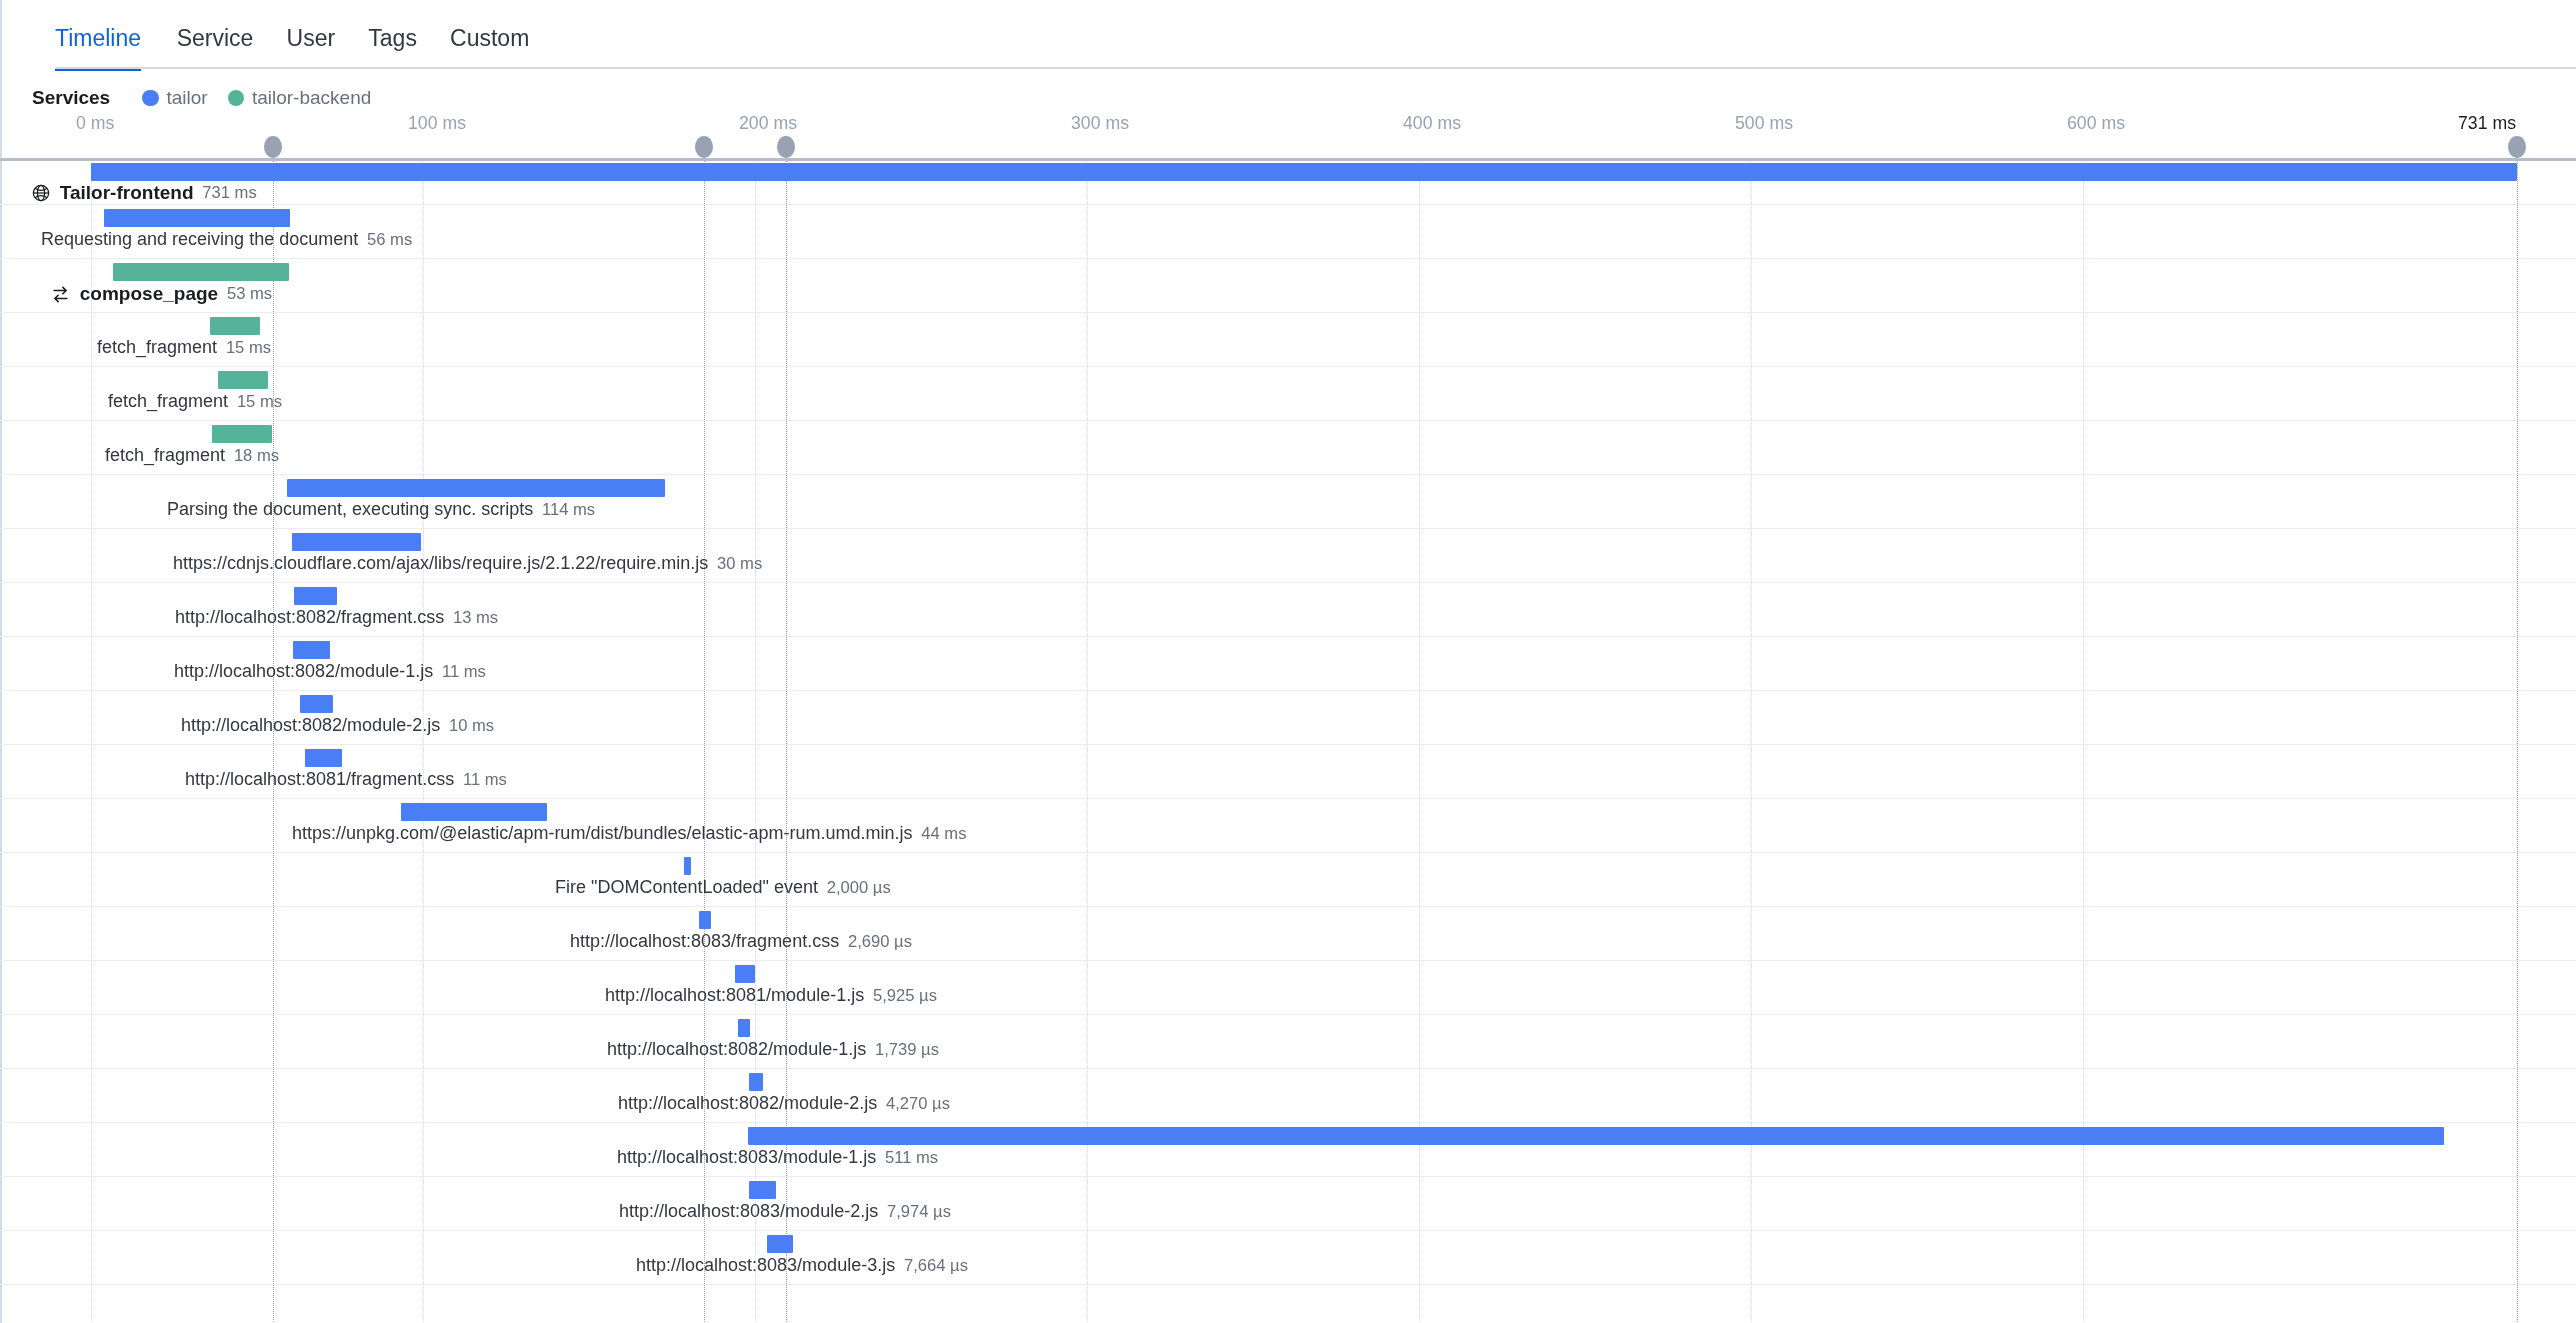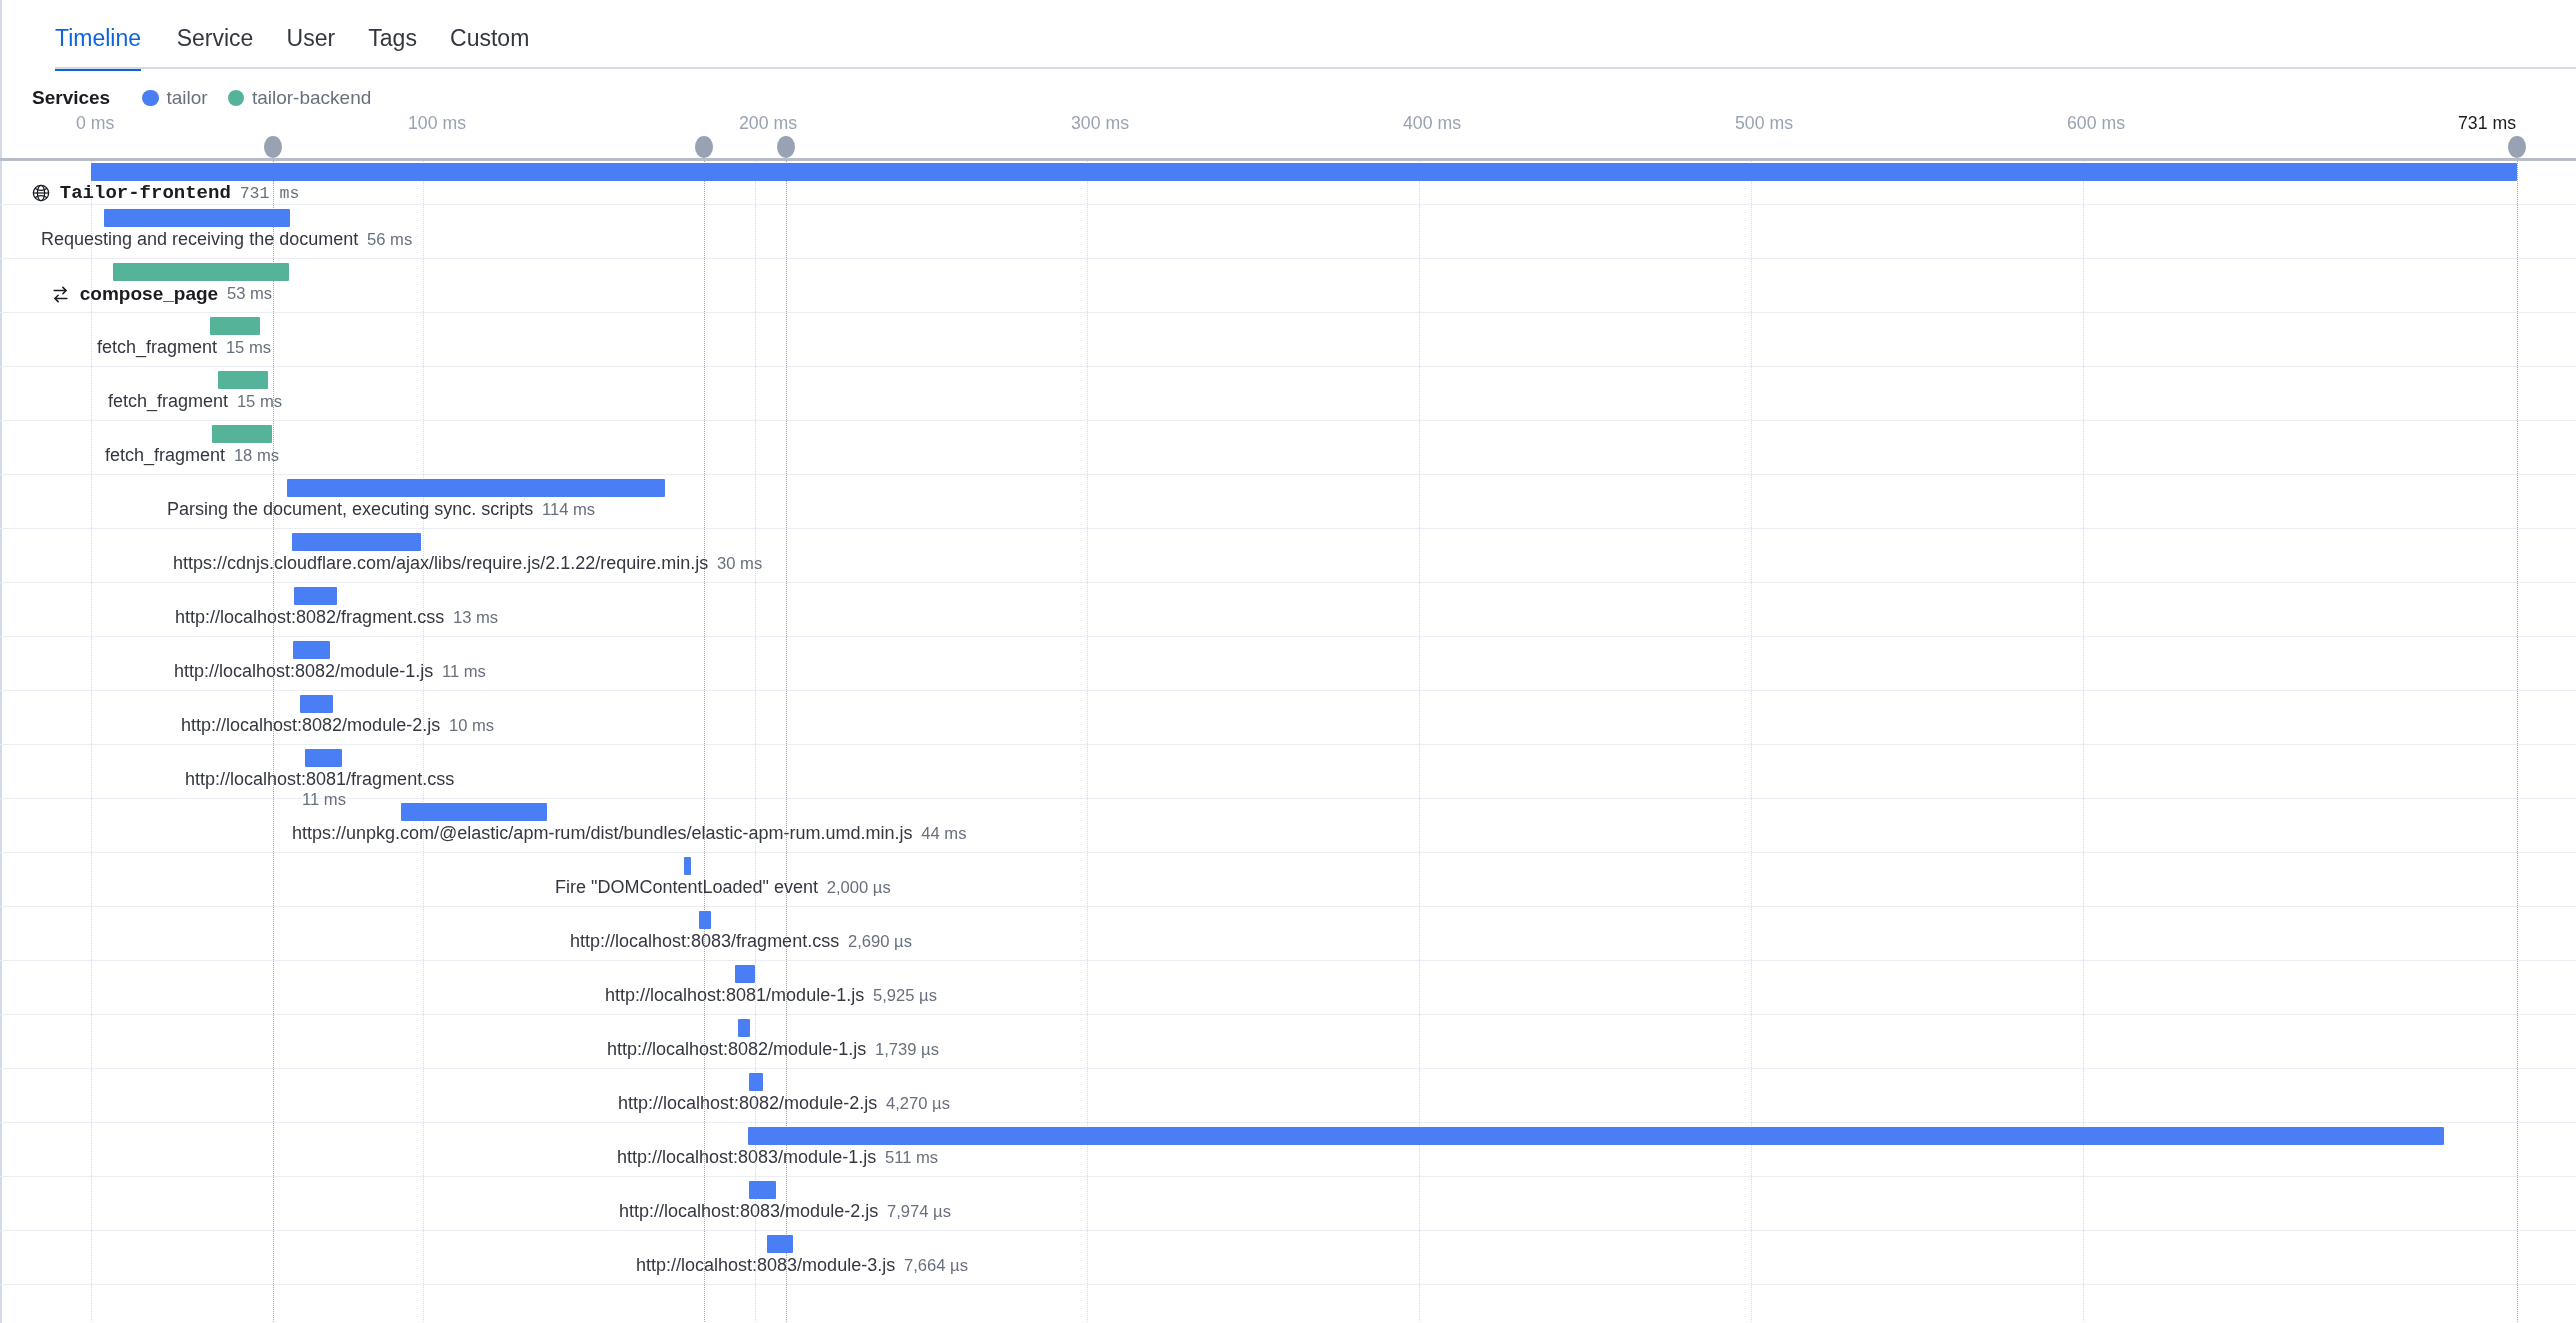--- a/index.html
+++ b/index.html
@@ -162,21 +162,21 @@
 
   .rowlabel {
     position: absolute;
     top: 24px;
     display: flex;
     align-items: center;
     white-space: nowrap;
     font-size: 18px;
     color: #69707d;
   }
-  .row.root .rowlabel { top: 21px; font-family: Liberation Mono, monospace; }
+  .row.root .rowlabel { top: 21px; }
 
   .rowlabel .name {
     color: #343741;
   }
   .rowlabel .name.bold {
     font-weight: bold;
     color: #1a1c21;
     font-size: 19px;
   }
   .rowlabel .dur {
@@ -357,21 +357,21 @@
         </div>
         <div class="row">
           <div class="bar" style="background: rgb(74, 126, 245); left: 300px; width: 33px;"></div>
           <div class="rowlabel" style="left: 181px;">
             <span class="name">http://localhost:8082/module-2.js</span>
             <span class="dur">10 ms</span>
           </div>
         </div>
         <div class="row">
           <div class="bar" style="background: rgb(74, 126, 245); left: 305px; width: 37px;"></div>
-          <div class="rowlabel" style="left: 185px; flex-direction: column;">
+          <div class="rowlabel" style="left: 185px;">
             <span class="name">http://localhost:8081/fragment.css</span>
             <span class="dur">11 ms</span>
           </div>
         </div>
         <div class="row">
           <div class="bar" style="background: rgb(74, 126, 245); left: 401px; width: 146px;"></div>
           <div class="rowlabel" style="left: 292px;">
             <span class="name">https://unpkg.com/@elastic/apm-rum/dist/bundles/elastic-apm-rum.umd.min.js</span>
             <span class="dur">44 ms</span>
           </div>

